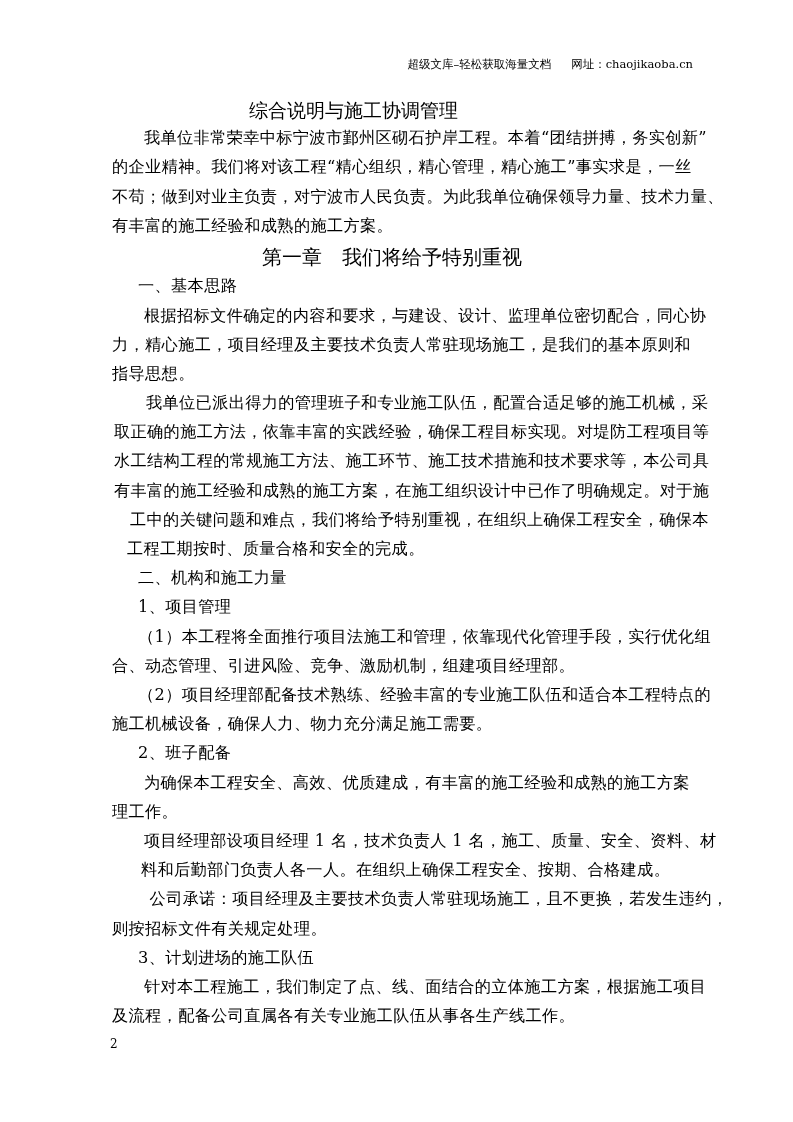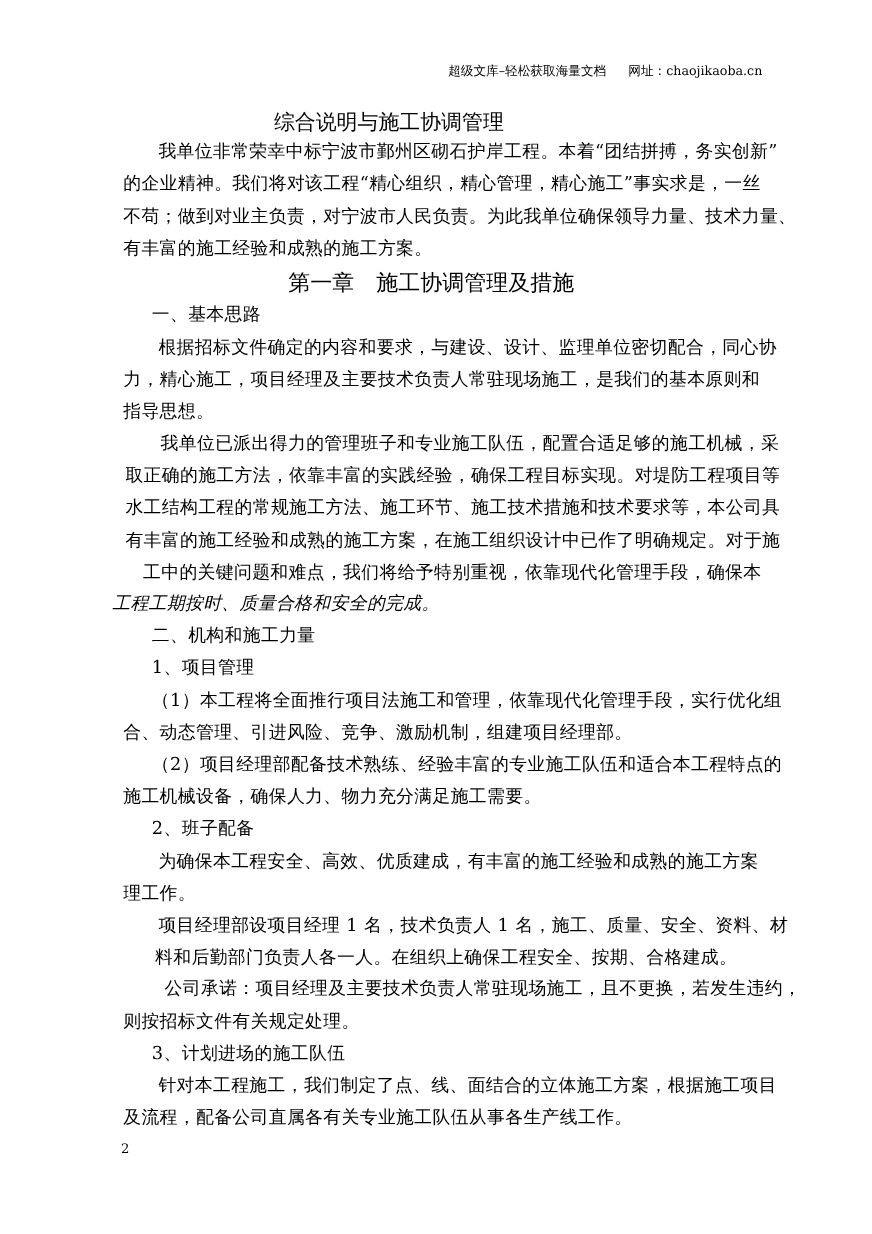--- a/index.html
+++ b/index.html
@@ -19,33 +19,33 @@
   <span>超级文库–轻松获取海量文档</span><span class="sep"></span><span>网址：chaojikaoba.cn</span>
 </div>
 
 <div class="title" style="left:249px; top:98px;">综合说明与施工协调管理</div>
 
 <div class="line" style="top:128px; left:144px;">我单位非常荣幸中标宁波市鄞州区砌石护岸工程。本着“团结拼搏，务实创新”</div>
 <div class="line" style="top:157px;">的企业精神。我们将对该工程“精心组织，精心管理，精心施工”事实求是，一丝</div>
 <div class="line" style="top:187px;">不苟；做到对业主负责，对宁波市人民负责。为此我单位确保领导力量、技术力量、</div>
 <div class="line" style="top:216px;">有丰富的施工经验和成熟的施工方案。</div>
 
-<div class="chapter" style="left:262px; top:244px;">第一章　施工协调管理及措施</div>
+<div class="chapter" style="left:262px; top:244px;">第一章　我们将给予特别重视</div>
 
 <div class="line" style="top:276px; left:138px;">一、基本思路</div>
 <div class="line" style="top:306px; left:144px;">根据招标文件确定的内容和要求，与建设、设计、监理单位密切配合，同心协</div>
 <div class="line" style="top:335px;">力，精心施工，项目经理及主要技术负责人常驻现场施工，是我们的基本原则和</div>
 <div class="line" style="top:364px;">指导思想。</div>
 
 <div class="line" style="top:393px; left:146px;">我单位已派出得力的管理班子和专业施工队伍，配置合适足够的施工机械，采</div>
 <div class="line" style="top:422px; left:114px;">取正确的施工方法，依靠丰富的实践经验，确保工程目标实现。对堤防工程项目等</div>
 <div class="line" style="top:451px; left:114px;">水工结构工程的常规施工方法、施工环节、施工技术措施和技术要求等，本公司具</div>
 <div class="line" style="top:481px; left:114px;">有丰富的施工经验和成熟的施工方案，在施工组织设计中已作了明确规定。对于施</div>
-<div class="line" style="top:510px; left:130px;">工中的关键问题和难点，我们将给予特别重视，依靠现代化管理手段，确保本</div>
-<div class="line" style="top:539px; left:102px;font-style:italic;">工程工期按时、质量合格和安全的完成。</div>
+<div class="line" style="top:510px; left:130px;">工中的关键问题和难点，我们将给予特别重视，在组织上确保工程安全，确保本</div>
+<div class="line" style="top:539px; left:127px;">工程工期按时、质量合格和安全的完成。</div>
 
 <div class="line" style="top:568px; left:138px;">二、机构和施工力量</div>
 <div class="line" style="top:597px; left:138px;">1、项目管理</div>
 <div class="line" style="top:627px; left:138px;">（1）本工程将全面推行项目法施工和管理，依靠现代化管理手段，实行优化组</div>
 <div class="line" style="top:656px;">合、动态管理、引进风险、竞争、激励机制，组建项目经理部。</div>
 <div class="line" style="top:685px; left:138px;">（2）项目经理部配备技术熟练、经验丰富的专业施工队伍和适合本工程特点的</div>
 <div class="line" style="top:714px;">施工机械设备，确保人力、物力充分满足施工需要。</div>
 
 <div class="line" style="top:743px; left:138px;">2、班子配备</div>
 <div class="line" style="top:773px; left:144px;">为确保本工程安全、高效、优质建成，有丰富的施工经验和成熟的施工方案</div>

